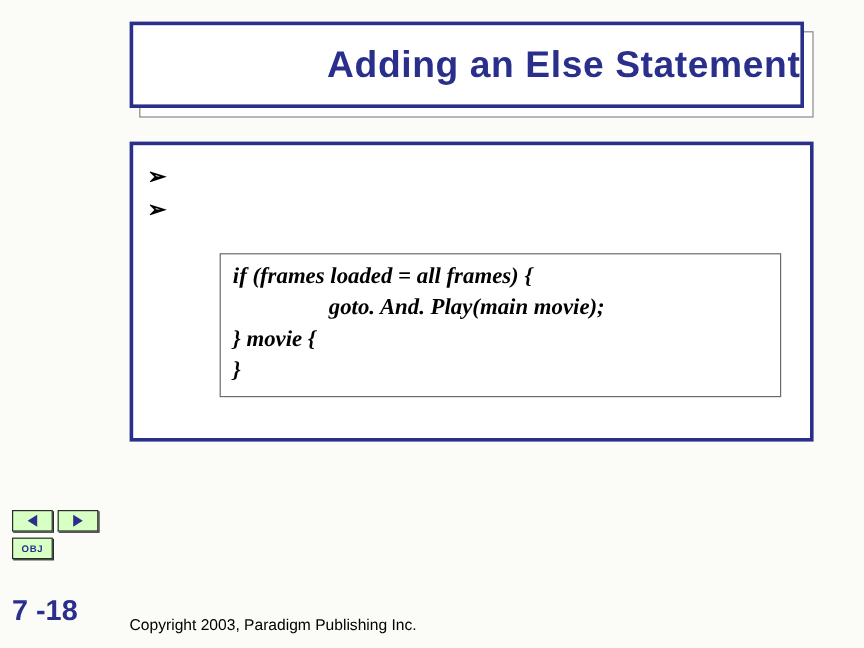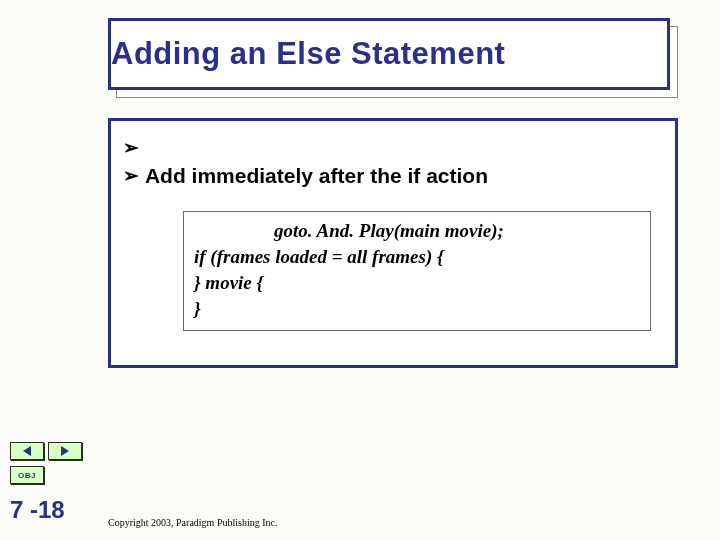--- a/index.html
+++ b/index.html
@@ -23,21 +23,21 @@
     width: 562px; height: 72px;
     background: #fff;
     border: 1px solid #888;
   }
   .title-box {
     position: absolute;
     top: 0; left: 0;
     width: 562px; height: 72px;
     background: #fff;
     border: 3px solid #2a2f8b;
-    display: flex; align-items: center; justify-content: flex-start;
+    display: flex; align-items: center; justify-content: flex-end;
   }
   .title-text {
     font-size: 31px;
     font-weight: bold;
     color: #2a2f8b;
     letter-spacing: 0.5px;
     white-space: nowrap;
   }
 
   .body-box {
@@ -110,42 +110,42 @@
     background: #d8ffc4;
     border: 1px solid #2b2b2b;
     box-shadow: 1px 1px 0 #2b2b2b;
     display: inline-flex; align-items: center; justify-content: center;
     cursor: pointer;
     font-family: Verdana, Geneva, sans-serif;
     font-size: 8px;
     font-weight: bold;
     color: #2a2f8b;
     letter-spacing: 0.5px;
-    margin-bottom: 6px;
+    margin-bottom: 24px;
   }
   .page-num {
     font-family: Verdana, Geneva, sans-serif;
     font-size: 24px;
     font-weight: bold;
     color: #2a2f8b;
     margin-top: 6px;
   }
   .tri-left, .tri-right {
     width: 0; height: 0;
     border-top: 5px solid transparent;
     border-bottom: 5px solid transparent;
   }
   .tri-left  { border-right: 8px solid #2a2f8b; }
   .tri-right { border-left: 8px solid #2a2f8b; }
 
   .copyright {
     position: absolute;
     left: 108px; bottom: 12px;
-    font-family: Liberation Serif, serif;
-    font-size: 10px;
+    font-family: Liberation Sans, sans-serif;
+    font-size: 13px;
     color: #000;
   }
 </style>
 </head>
 <body>
 
 <div class="slide">
 
   <div class="title-wrap">
     <div class="title-shadow"></div>
@@ -154,27 +154,26 @@
     </div>
   </div>
 
   <div class="body-box">
     <ul class="bullets">
       <li>
         <span class="arrow">➢</span>
       </li>
       <li>
         <span class="arrow">➢</span>
-        <span class="txt">Add immediately after the if action</span>
       </li>
     </ul>
 
     <div class="code-box">
+      <div class="line">if (frames loaded = all frames) {</div>
       <div class="line indent1">goto. And. Play(main movie);</div>
-      <div class="line">if (frames loaded = all frames) {</div>
       <div class="line">} movie {</div>
       <div class="line">}</div>
     </div>
   </div>
 
   <div class="corner">
     <div class="nav-row">
       <div class="nav-btn">
         <span class="tri-left"></span>
       </div>

